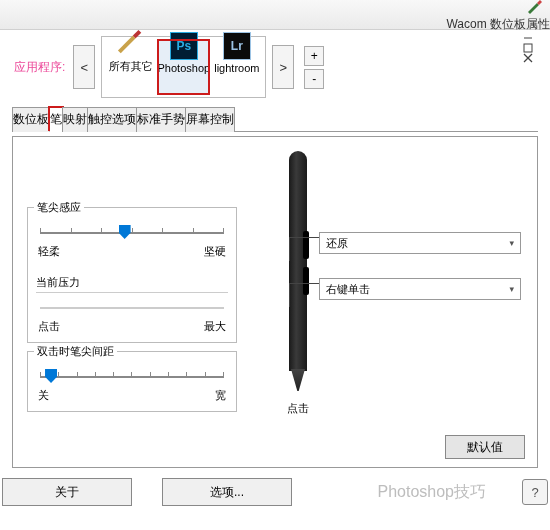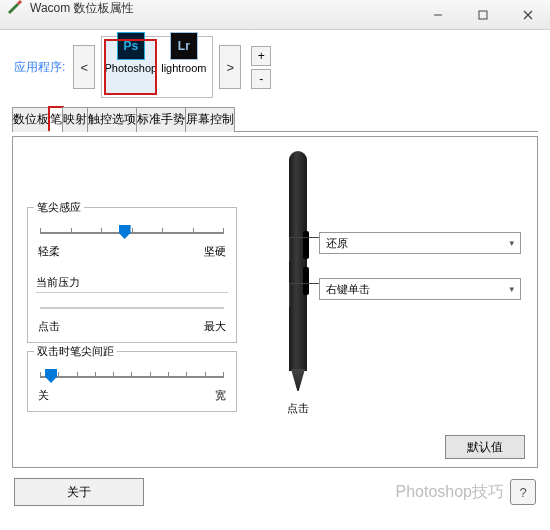--- a/index.html
+++ b/index.html
@@ -1,26 +1,26 @@
 <!DOCTYPE html>
 <html><head>
 <meta charset="utf-8">
 <style>
   * { box-sizing: border-box; margin: 0; padding: 0; font-family: "Microsoft YaHei", "Segoe UI", sans-serif; }
   body { background: #fff; width: 550px; height: 530px; overflow: hidden; }
 
   
-  .titlebar { height: 30px; background: linear-gradient(#f8f8f8,#eaeaea); display: flex; align-items: flex-start; padding: 0 0 0 8px; border-bottom: 1px solid #d0d0d0; }
+  .titlebar { height: 30px; background: linear-gradient(#f8f8f8,#eaeaea); display: flex; align-items: flex-end; padding: 0 0 0 8px; border-bottom: 1px solid #d0d0d0; flex-direction: column; }
   .titlebar .logo { width: 16px; height: 16px; margin-right: 6px; }
   .titlebar .title { font-size: 12px; color: #333; flex: 1; }
   .winbtn { width: 45px; height: 30px; display:flex; align-items:center; justify-content:center; font-size: 11px; color:#444; }
 
   
   .approw { display:flex; align-items:center; padding: 6px 10px 4px 14px; gap: 6px; }
-  .applabel { font-size: 12px; color:#3b82f6; margin-right: 2px; }
+  .applabel { font-size: 12px; color:#ec4899; margin-right: 2px; }
   .navsq { width: 22px; height: 44px; border:1px solid #aaa; background:#f4f4f4; display:flex; align-items:center; justify-content:center; font-size:13px; color:#333; }
   .plusminus { display:flex; flex-direction:column; gap:3px; margin-left:4px;}
   .pm { width:20px; height:20px; border:1px solid #aaa; background:#f4f4f4; display:flex;align-items:center;justify-content:center; font-size:12px; }
   .appitems { display:flex; gap:0; border:1px solid #bbb; padding:2px; background:#fff; }
   .appitem { width: 53px; height: 56px; display:flex; flex-direction:column; align-items:center; justify-content:flex-end; font-size:11px; padding-bottom:21px; gap:2px; position:relative; }
   .appitem.sel { background:#e6eef7; }
   .appitem .redbox { position:absolute; inset:0; border:2px solid #cc1b1b; pointer-events:none; }
   .appicon { width:30px; height:30px; display:flex; align-items:center; justify-content:center; }
   .ps { background:#001d34; color:#29abe2; width:28px; height:28px; border:1px solid #29abe2; font-size:12px; font-weight:bold; display:flex;align-items:center;justify-content:center; }
   .lr { background:#0b0b0b; color:#9cc3e4; width:28px; height:28px; border:1px solid #9cc3e4; font-size:12px; font-weight:bold; display:flex;align-items:center;justify-content:center; }
@@ -56,21 +56,21 @@
   .leaders { position:absolute; left:276px; top:18px; width:232px; }
   .lead { display:flex; align-items:center; margin-top:70px; }
   .lead .line { width:30px; height:24px; border-top:1px solid #444; border-left:1px solid #444; margin-top:12px;}
   .lead.lower { margin-top:10px;}
   .combo { flex:1; border:1px solid #999; background:#fff; height:22px; display:flex; align-items:center; padding:0 6px; font-size:11px; position:relative;}
   .combo .caret { position:absolute; right:6px; font-size:9px; color:#555;}
 
   .defaultbtn { position:absolute; right:12px; bottom:8px; width:80px; height:24px; border:1px solid #888; background:#e5e5e5; font-size:12px; display:flex;align-items:center;justify-content:center;}
 
   
-  .bottom { display:flex; align-items:center; padding: 4px 14px; }
+  .bottom { display:flex; align-items:center; padding: 4px 2px; gap: 30px; }
   .bigbtn { width:130px; height:28px; border:1px solid #888; background:#f0f0f0; font-size:12px; display:flex;align-items:center;justify-content:center;}
   .watermark { flex:1; text-align:right; font-size:16px; color:#bdbdbd; padding-right:6px;}
   .helpbtn { width:26px; height:26px; border:1px solid #888; border-radius:3px; background:#f4f4f4; display:flex;align-items:center;justify-content:center; font-size:13px; color:#555;}
   svg { display:block; }
 </style>
 </head>
 <body>
 
 <div class="titlebar">
   <span class="logo">
@@ -95,20 +95,29 @@
         <line x1="1" y1="1" x2="9" y2="9" stroke="#444" stroke-width="1.3"></line>
         <line x1="9" y1="1" x2="1" y2="9" stroke="#444" stroke-width="1.3"></line>
       </svg>
   </div>
 </div>
 
 <div class="approw">
   <span class="applabel">应用程序:</span>
   <div class="navsq">&lt;</div>
   <div class="appitems">
+    <div class="appitem">
+      <span class="appicon">
+        <svg viewBox="0 0 30 30" width="28" height="28">
+            <path d="M4 26 L20 10 L17 7 L1 23Z" fill="#c9a24a"></path>
+            <path d="M17 7 L20 10 L26 4 L23 1Z" fill="#b33"></path>
+          </svg>
+      </span>
+      <span>所有其它</span>
+    </div>
     <div class="appitem sel">
       <div class="redbox"></div>
       <span class="appicon">
           <span class="ps">Ps</span>
         </span>
       <span>Photoshop</span>
     </div>
     <div class="appitem">
       <span class="appicon">
           <span class="lr">Lr</span>
@@ -217,17 +226,18 @@
         <span class="caret">▾</span>
       </div>
     </div>
   </div>
 
   <div class="defaultbtn">默认值</div>
 </div>
 
 <div class="bottom">
   <div class="bigbtn">关于</div>
+  <div class="bigbtn">选项...</div>
   <span class="watermark">Photoshop技巧</span>
   <div class="helpbtn">
     <span>?</span>
   </div>
 </div>
 
 </body></html>

